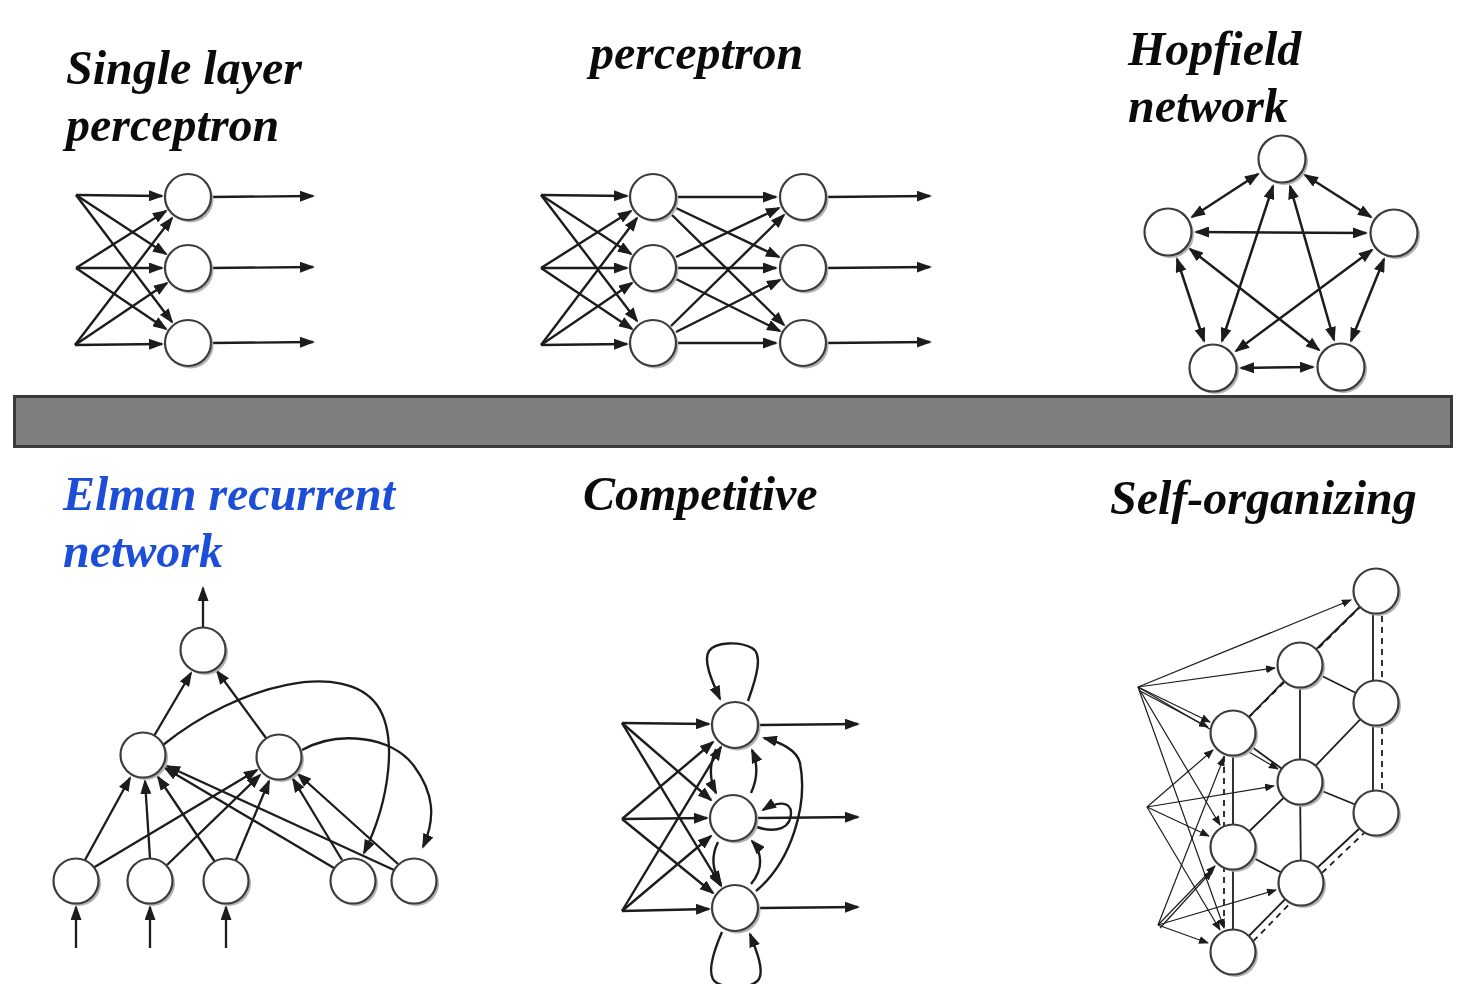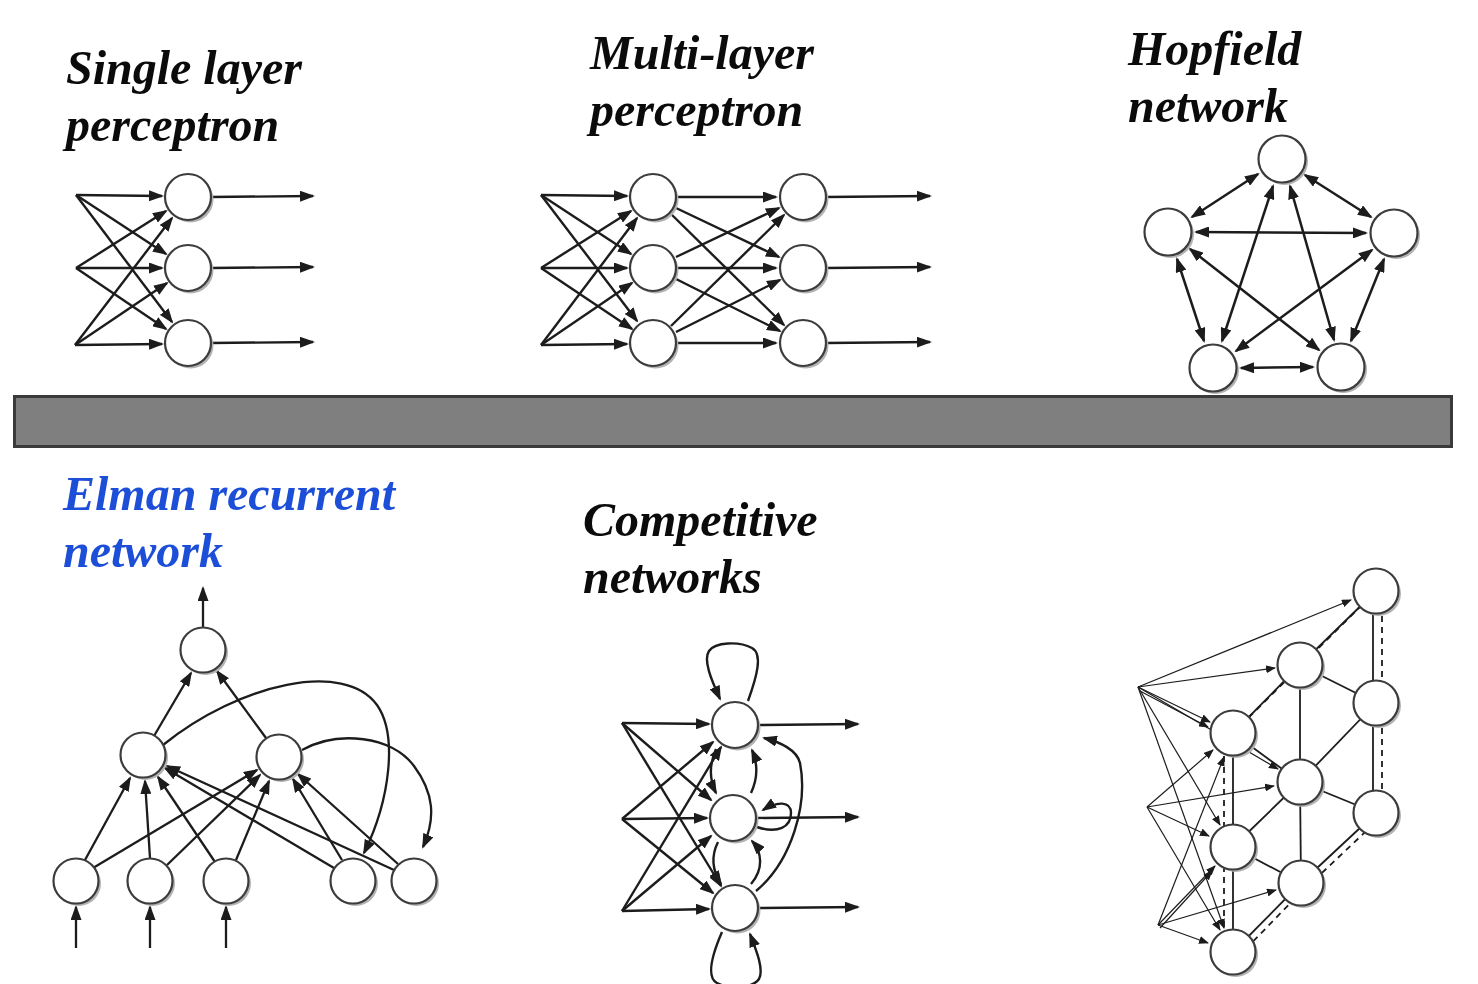--- a/index.html
+++ b/index.html
@@ -227,33 +227,32 @@
         <circle cx="1301" cy="883" r="22.5" fill="#ffffff" stroke="#3c3c3c" stroke-width="2.2"></circle>
         <circle cx="1233" cy="952" r="22.5" fill="#ffffff" stroke="#3c3c3c" stroke-width="2.2"></circle>
       </g>
     </svg>
 
   <div class="title" style="left: 55px; top: 39px; color: rgb(11, 11, 11); margin-left: 11px;">
     <span>Single layer</span>
     <span>perceptron</span>
   </div>
   <div class="title" style="left: 590px; top: 24px; color: rgb(11, 11, 11);">
-    <span>Multi-layer</span>
     <span>perceptron</span>
   </div>
   <div class="title" style="left: 1128px; top: 20px; color: rgb(11, 11, 11);">
     <span>Hopfield</span>
     <span>network</span>
   </div>
   <div class="title" style="left: 63px; top: 465px; color: #1d4ed8;">
     <span>Elman recurrent</span>
     <span>network</span>
   </div>
-  <div class="title" style="left: 583px; top: 491px; color: rgb(11, 11, 11);">
+  <div class="title" style="left: 583px; top: 465px; color: rgb(11, 11, 11);">
     <span>Competitive</span>
-    <span>networks</span>
   </div>
   <div class="title" style="left: 1110px; top: 469px; color: rgb(11, 11, 11);">
+    <span>Self-organizing</span>
   </div>
 
   <div id="divider" style="background: rgb(127, 127, 127); border: 3px solid rgb(58, 58, 58);"></div>
 
 </div>
 
 </body></html>

